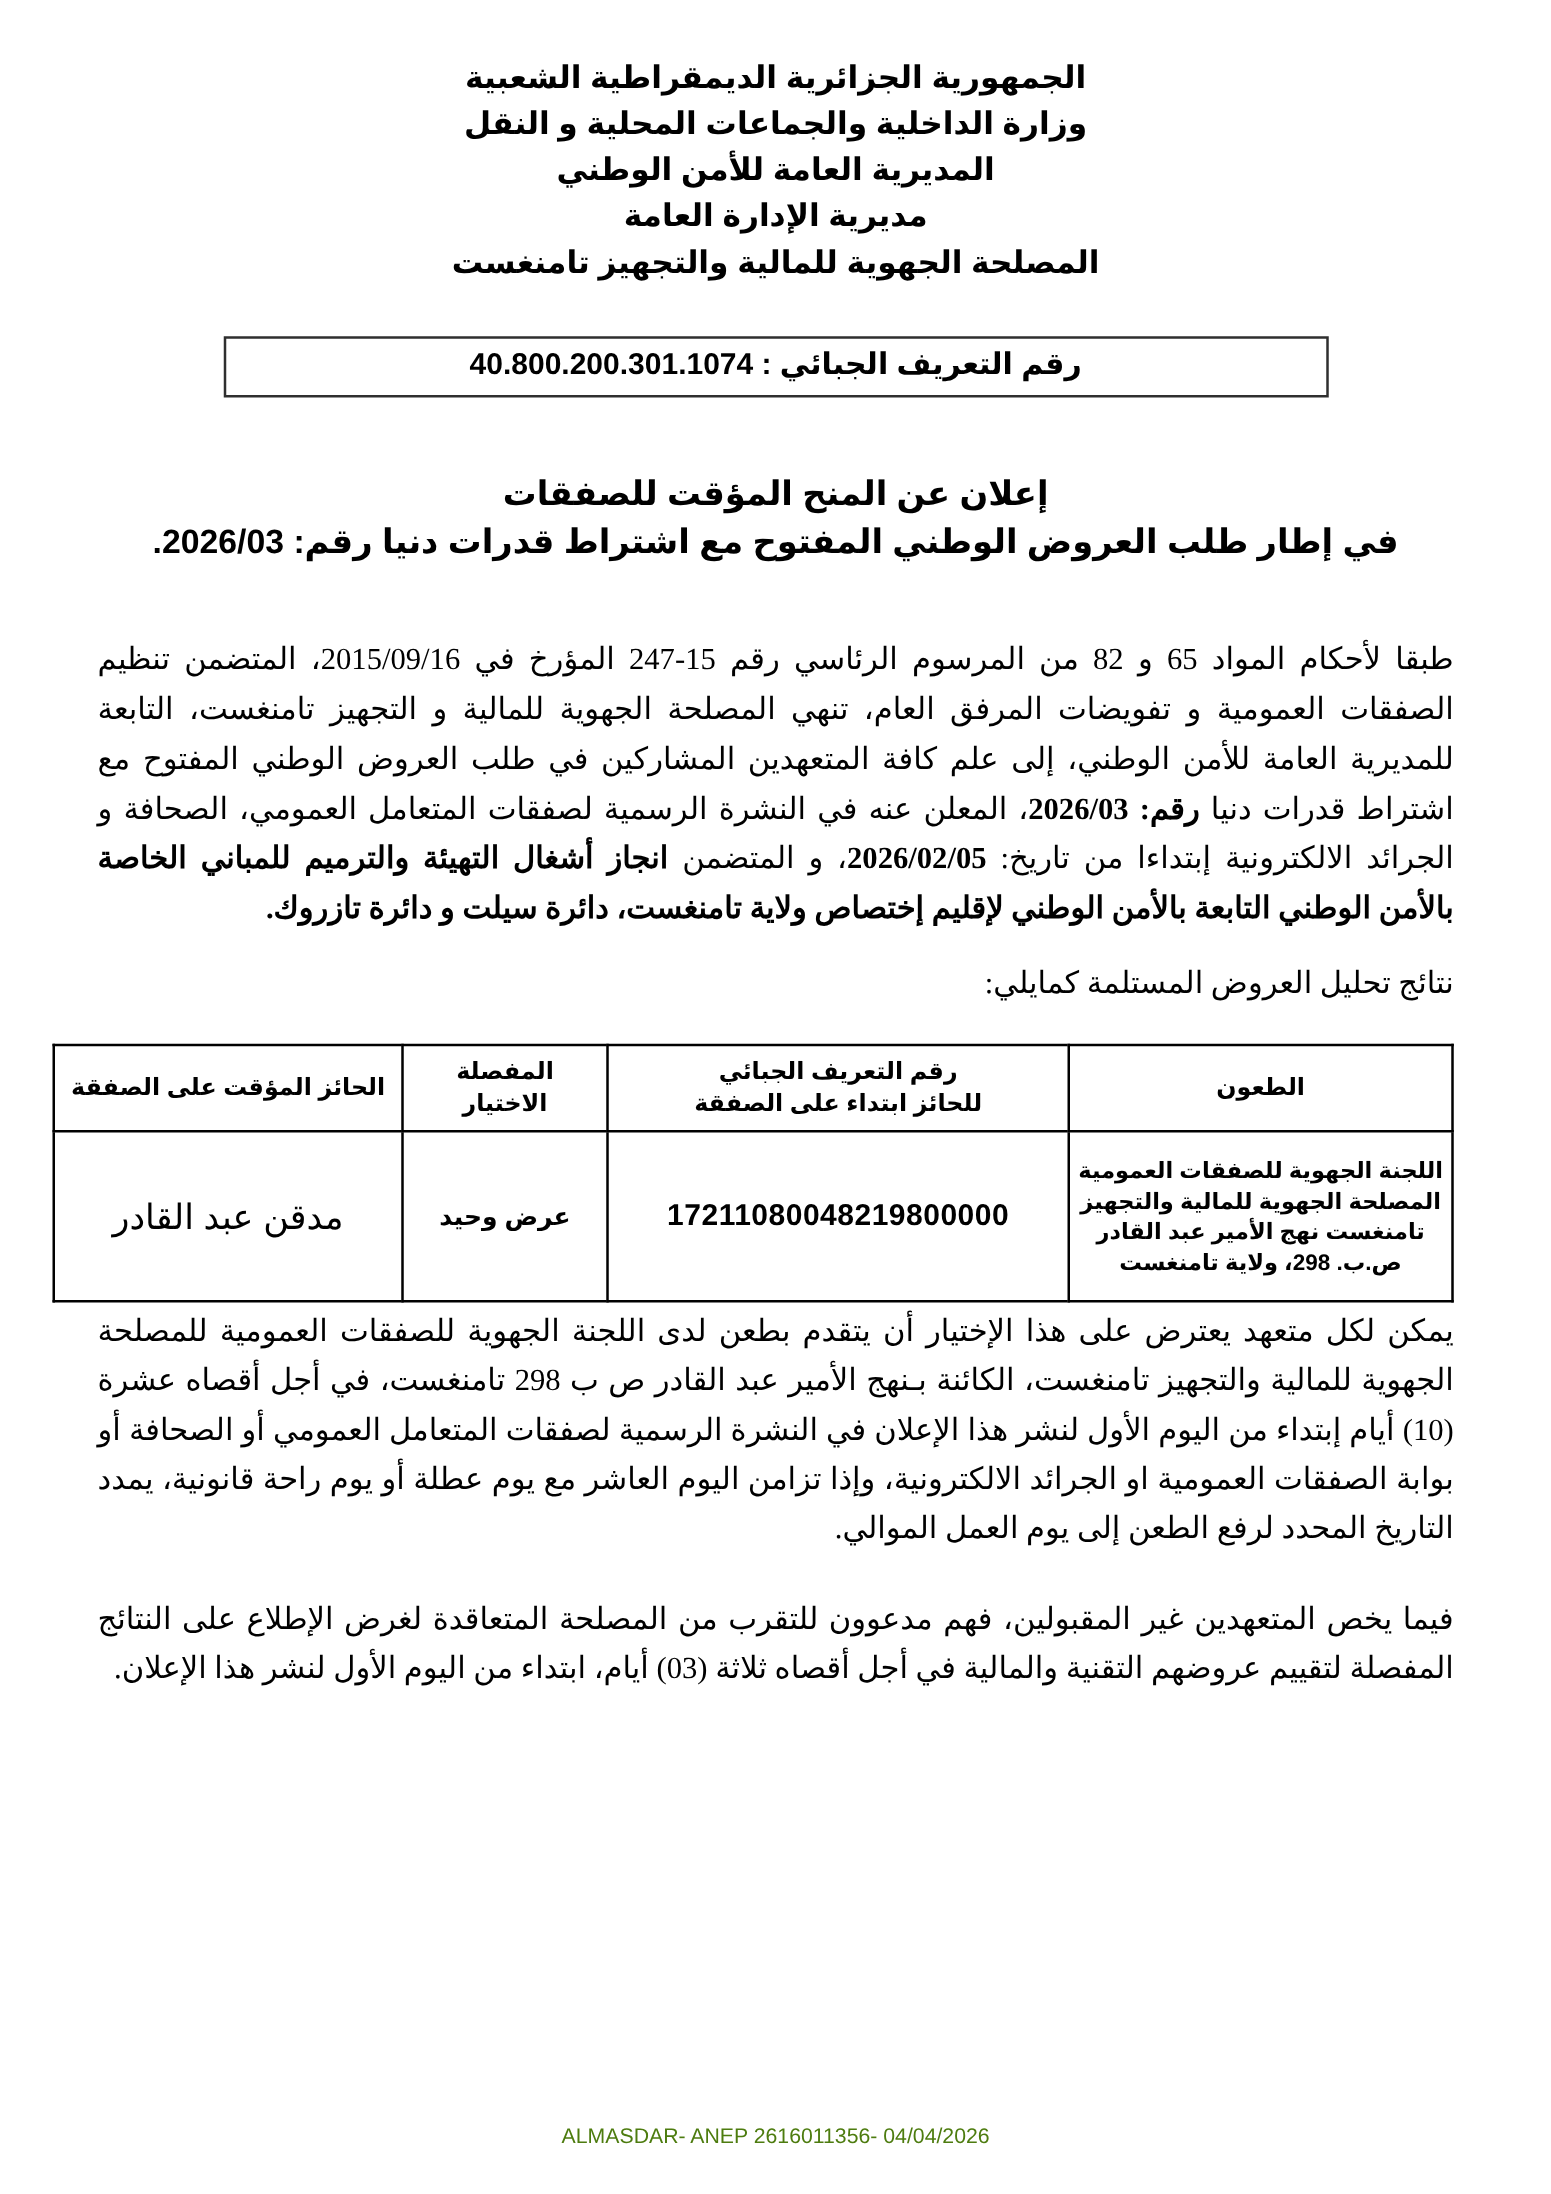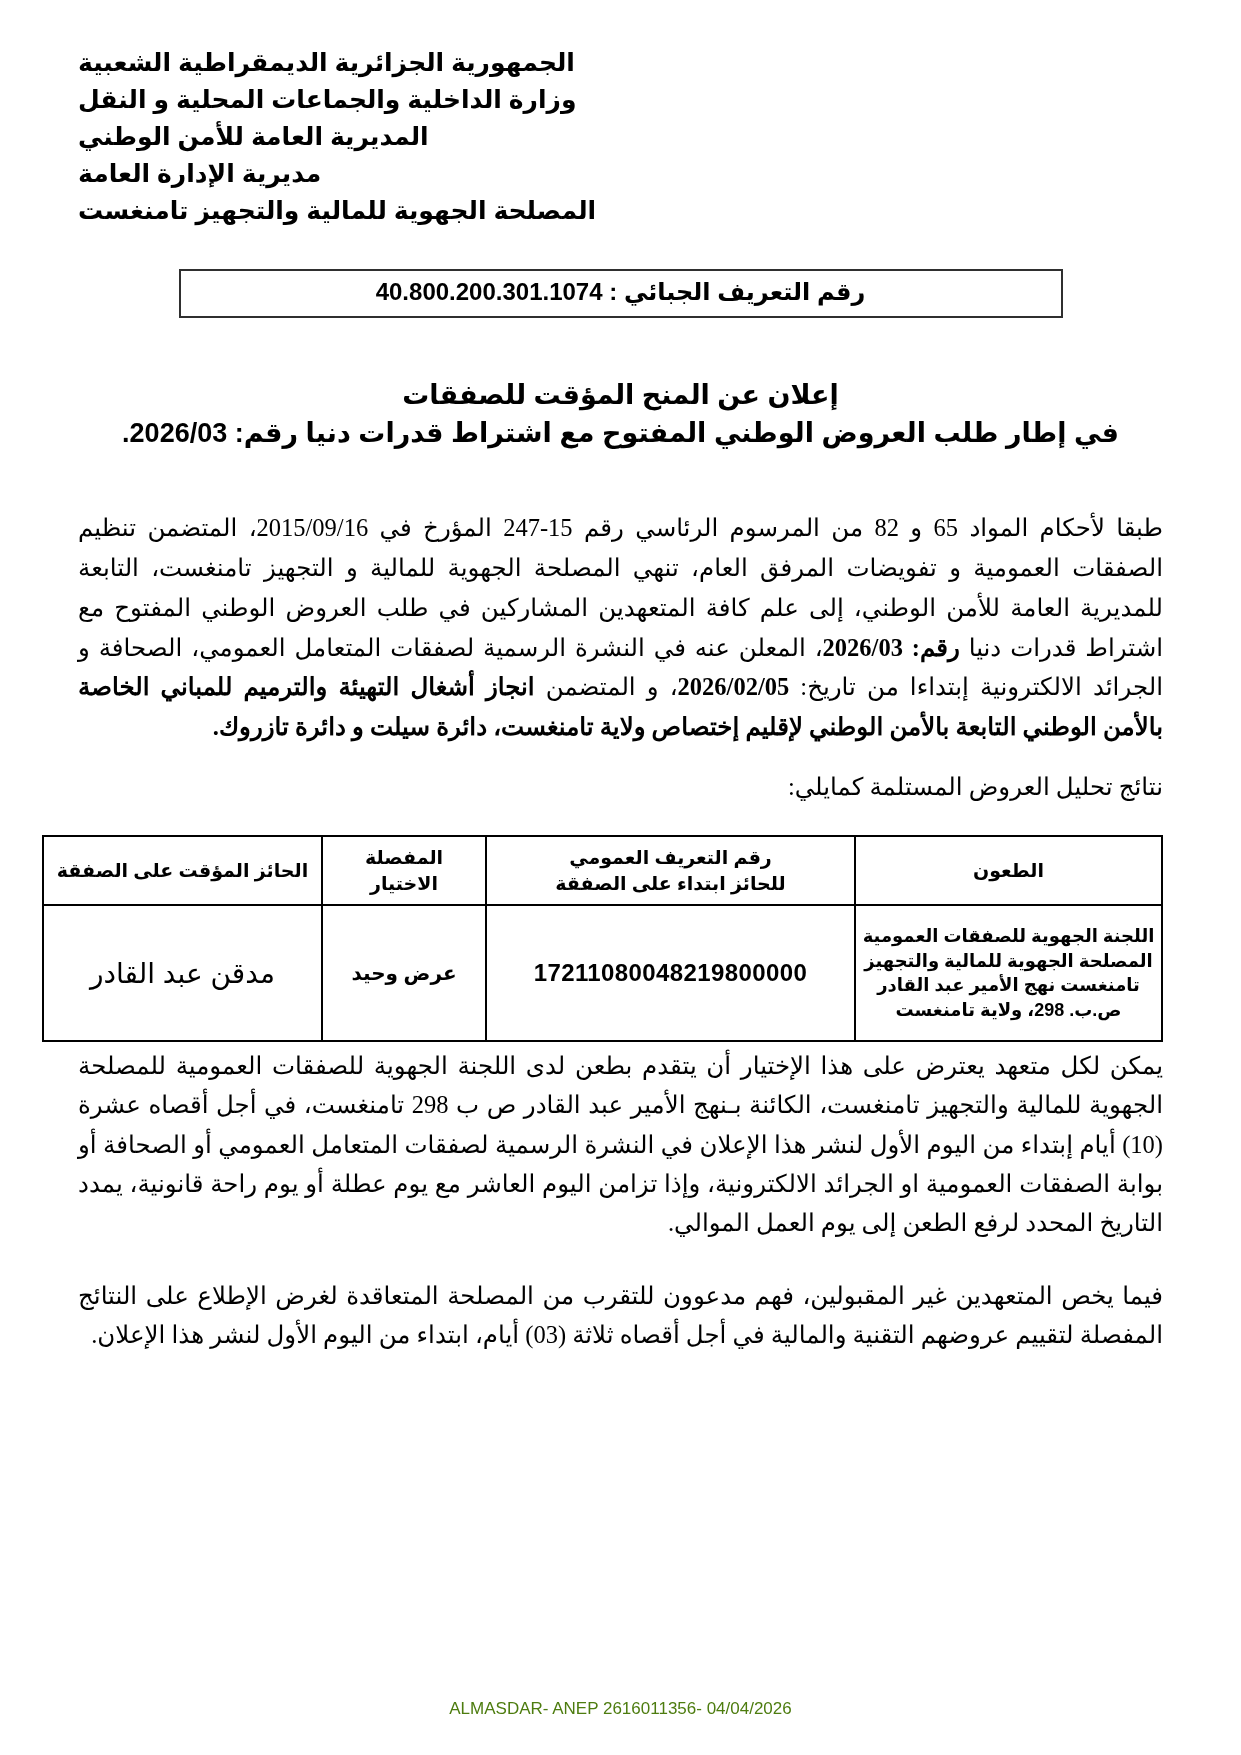--- a/index.html
+++ b/index.html
@@ -17,21 +17,21 @@
   .page {
     position: relative;
     width: 1241px;
     min-height: 1755px;
     box-sizing: border-box;
     padding: 44px 78px 0 78px;
   }
 
   
   .letterhead {
-    text-align: left;
+    text-align: center;
     font-family: "Liberation Sans", "DejaVu Sans", sans-serif;
     font-weight: bold;
     font-size: 25px;
     line-height: 1.48;
     letter-spacing: 0;
   }
   .letterhead div {
     margin: 0;
     padding: 0;
   }
@@ -198,21 +198,21 @@
     <p><span>طبقا لأحكام المواد 65 و 82 من المرسوم الرئاسي رقم 15-247 المؤرخ في 2015/09/16، المتضمن تنظيم الصفقات العمومية و تفويضات المرفق العام، تنهي المصلحة الجهوية للمالية و التجهيز تامنغست، التابعة للمديرية العامة للأمن الوطني، إلى علم كافة المتعهدين المشاركين في طلب العروض الوطني المفتوح مع اشتراط قدرات دنيا </span><span class="bold-run">رقم: 2026/03</span><span>، المعلن عنه في النشرة الرسمية لصفقات المتعامل العمومي، الصحافة و الجرائد الالكترونية إبتداءا من تاريخ: </span><span class="bold-run">2026/02/05</span><span>، و المتضمن </span><span class="bold-run">انجاز أشغال التهيئة والترميم للمباني الخاصة بالأمن الوطني التابعة بالأمن الوطني لإقليم إختصاص ولاية تامنغست، دائرة سيلت و دائرة تازروك.</span></p>
   </div>
 
   <div class="results-line">نتائج تحليل العروض المستلمة كمايلي:</div>
 
   <table class="results">
     <thead>
       <tr>
         <th class="col-appeals">الطعون</th>
         <th class="col-nif">
-          <div>رقم التعريف العمومي</div>
+          <div>رقم التعريف الجبائي</div>
           <div>للحائز ابتداء على الصفقة</div>
         </th>
         <th class="col-criteria">
           <div>المفصلة</div>
           <div>الاختيار</div>
         </th>
         <th class="col-winner">الحائز المؤقت على الصفقة</th>
       </tr>
     </thead>
     <tbody>

